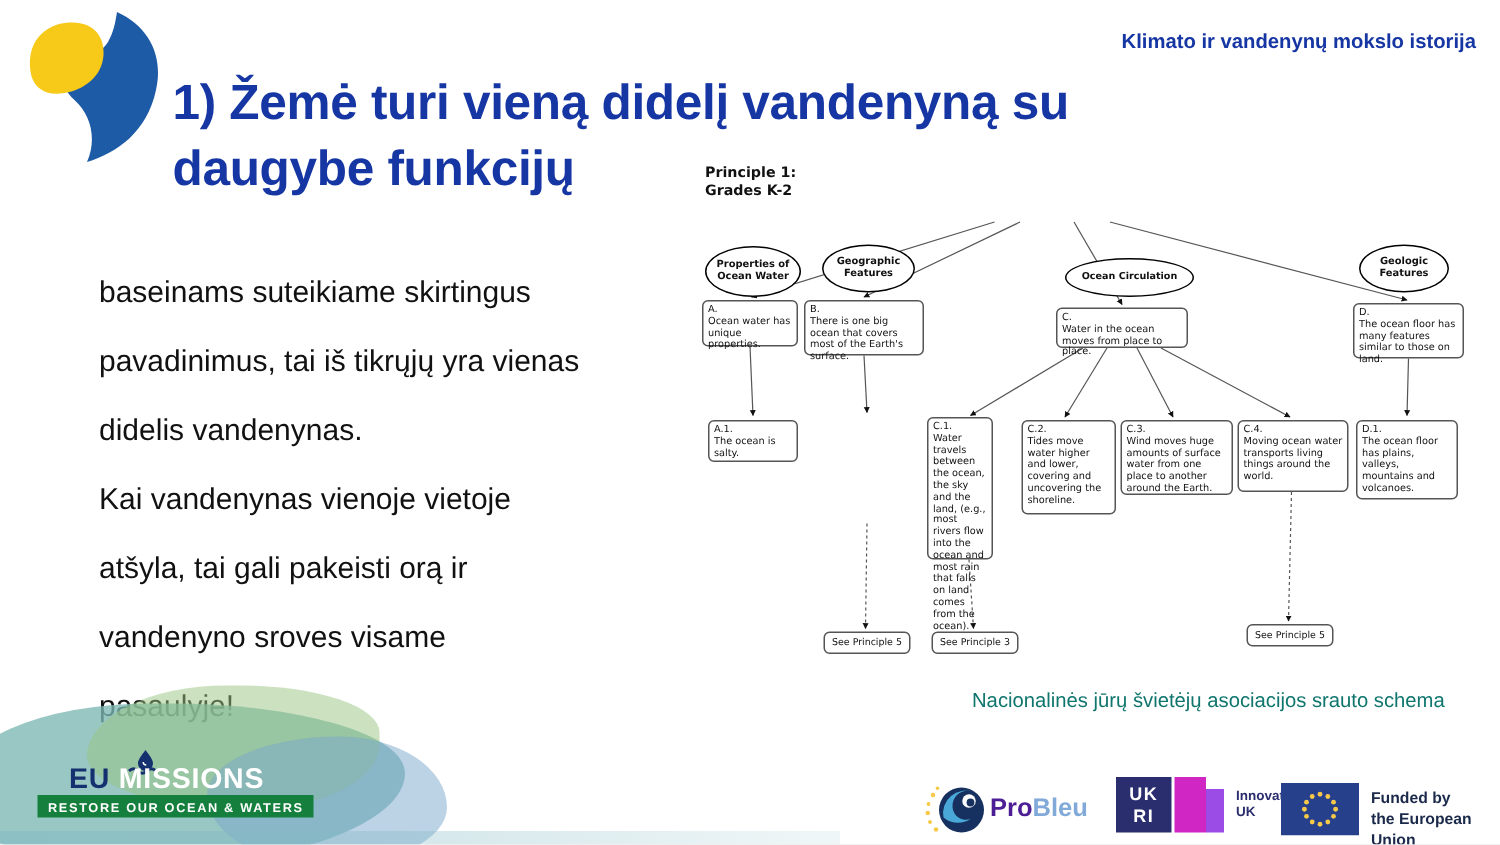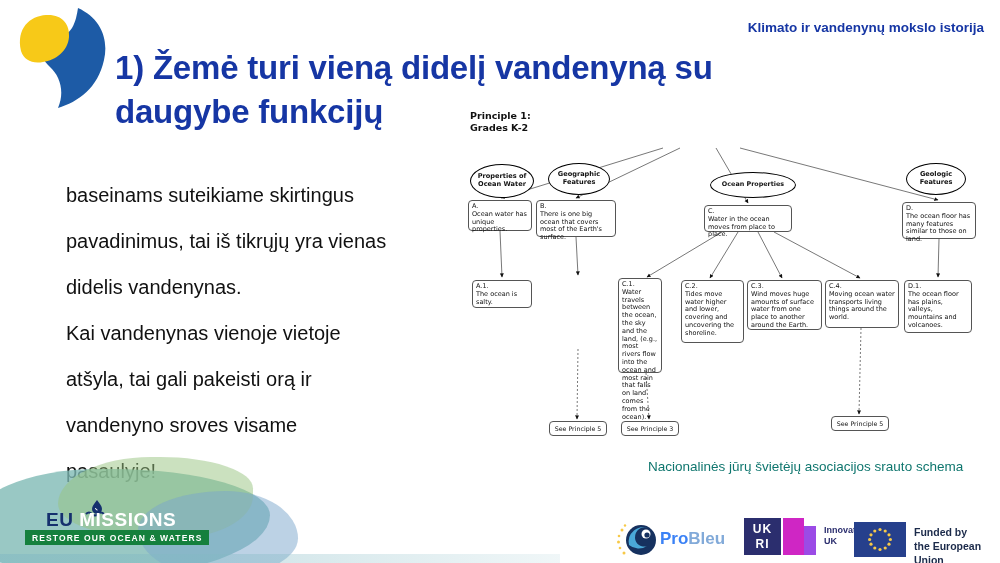--- a/index.html
+++ b/index.html
@@ -85,21 +85,21 @@
   #eum-wordmark .eu { color:#15306e; }
   #eum-wordmark .missions { color:#ffffff; }
   #eum-ribbon {
     position:absolute; left:25px; top:47px; background:#15803d; color:#fff;
     font-size:8.5px; font-weight:bold; letter-spacing:1.1px; padding:2.5px 7px;
   }
 
   
   #probleu { position:absolute; left:616px; top:521px; width:120px; height:38px; }
   #probleu-text { position:absolute; left:44px; top:8px; font-size:17px; font-weight:bold; }
-  #probleu-text .pro { color:#3b82f6; }
+  #probleu-text .pro { color:#4c1d95; }
   #probleu-text .bleu { color:#82aad9; }
   #ukri { position:absolute; left:744px; top:518px; width:112px; height:40px; }
   #ukri-square { position:absolute; left:0; top:0; width:37px; height:37px; background:#2b2e6e;
     color:#fff; font-weight:bold; font-size:12px; line-height:1.2; display:flex; flex-direction:column;
     align-items:center; justify-content:center; letter-spacing:1px; }
   #ukri-bar1 { position:absolute; left:39px; top:0; width:21px; height:37px; background:#cf26c4; }
   #ukri-bar2 { position:absolute; left:60px; top:8px; width:12px; height:29px; background:#8a2be2; opacity:0.85; }
   #ukri-label { position:absolute; left:80px; top:7px; font-size:9px; font-weight:bold; color:#2b2e6e; line-height:1.25; }
   #eu-funding { position:absolute; left:854px; top:521px; width:140px; height:38px; }
   #eu-flag { position:absolute; left:0; top:1px; }
@@ -160,21 +160,21 @@
     </svg>
 
     <div id="fc-label">
       <div>Principle 1:</div>
       <div>Grades K-2</div>
     </div>
 
 
     <div id="oval-properties" class="fcoval">Properties of Ocean Water</div>
     <div id="oval-geographic" class="fcoval">Geographic Features</div>
-    <div id="oval-circulation" class="fcoval">Ocean Properties</div>
+    <div id="oval-circulation" class="fcoval">Ocean Circulation</div>
     <div id="oval-geologic" class="fcoval">Geologic Features</div>
 
     <div id="box-a" class="fcbox">
       <span class="nid">A.</span><span>Ocean water has unique properties.</span>
     </div>
     <div id="box-b" class="fcbox">
       <span class="nid">B.</span><span>There is one big ocean that covers most of the Earth's surface.</span>
     </div>
     <div id="box-c" class="fcbox">
       <span class="nid">C.</span><span>Water in the ocean moves from place to place.</span>

